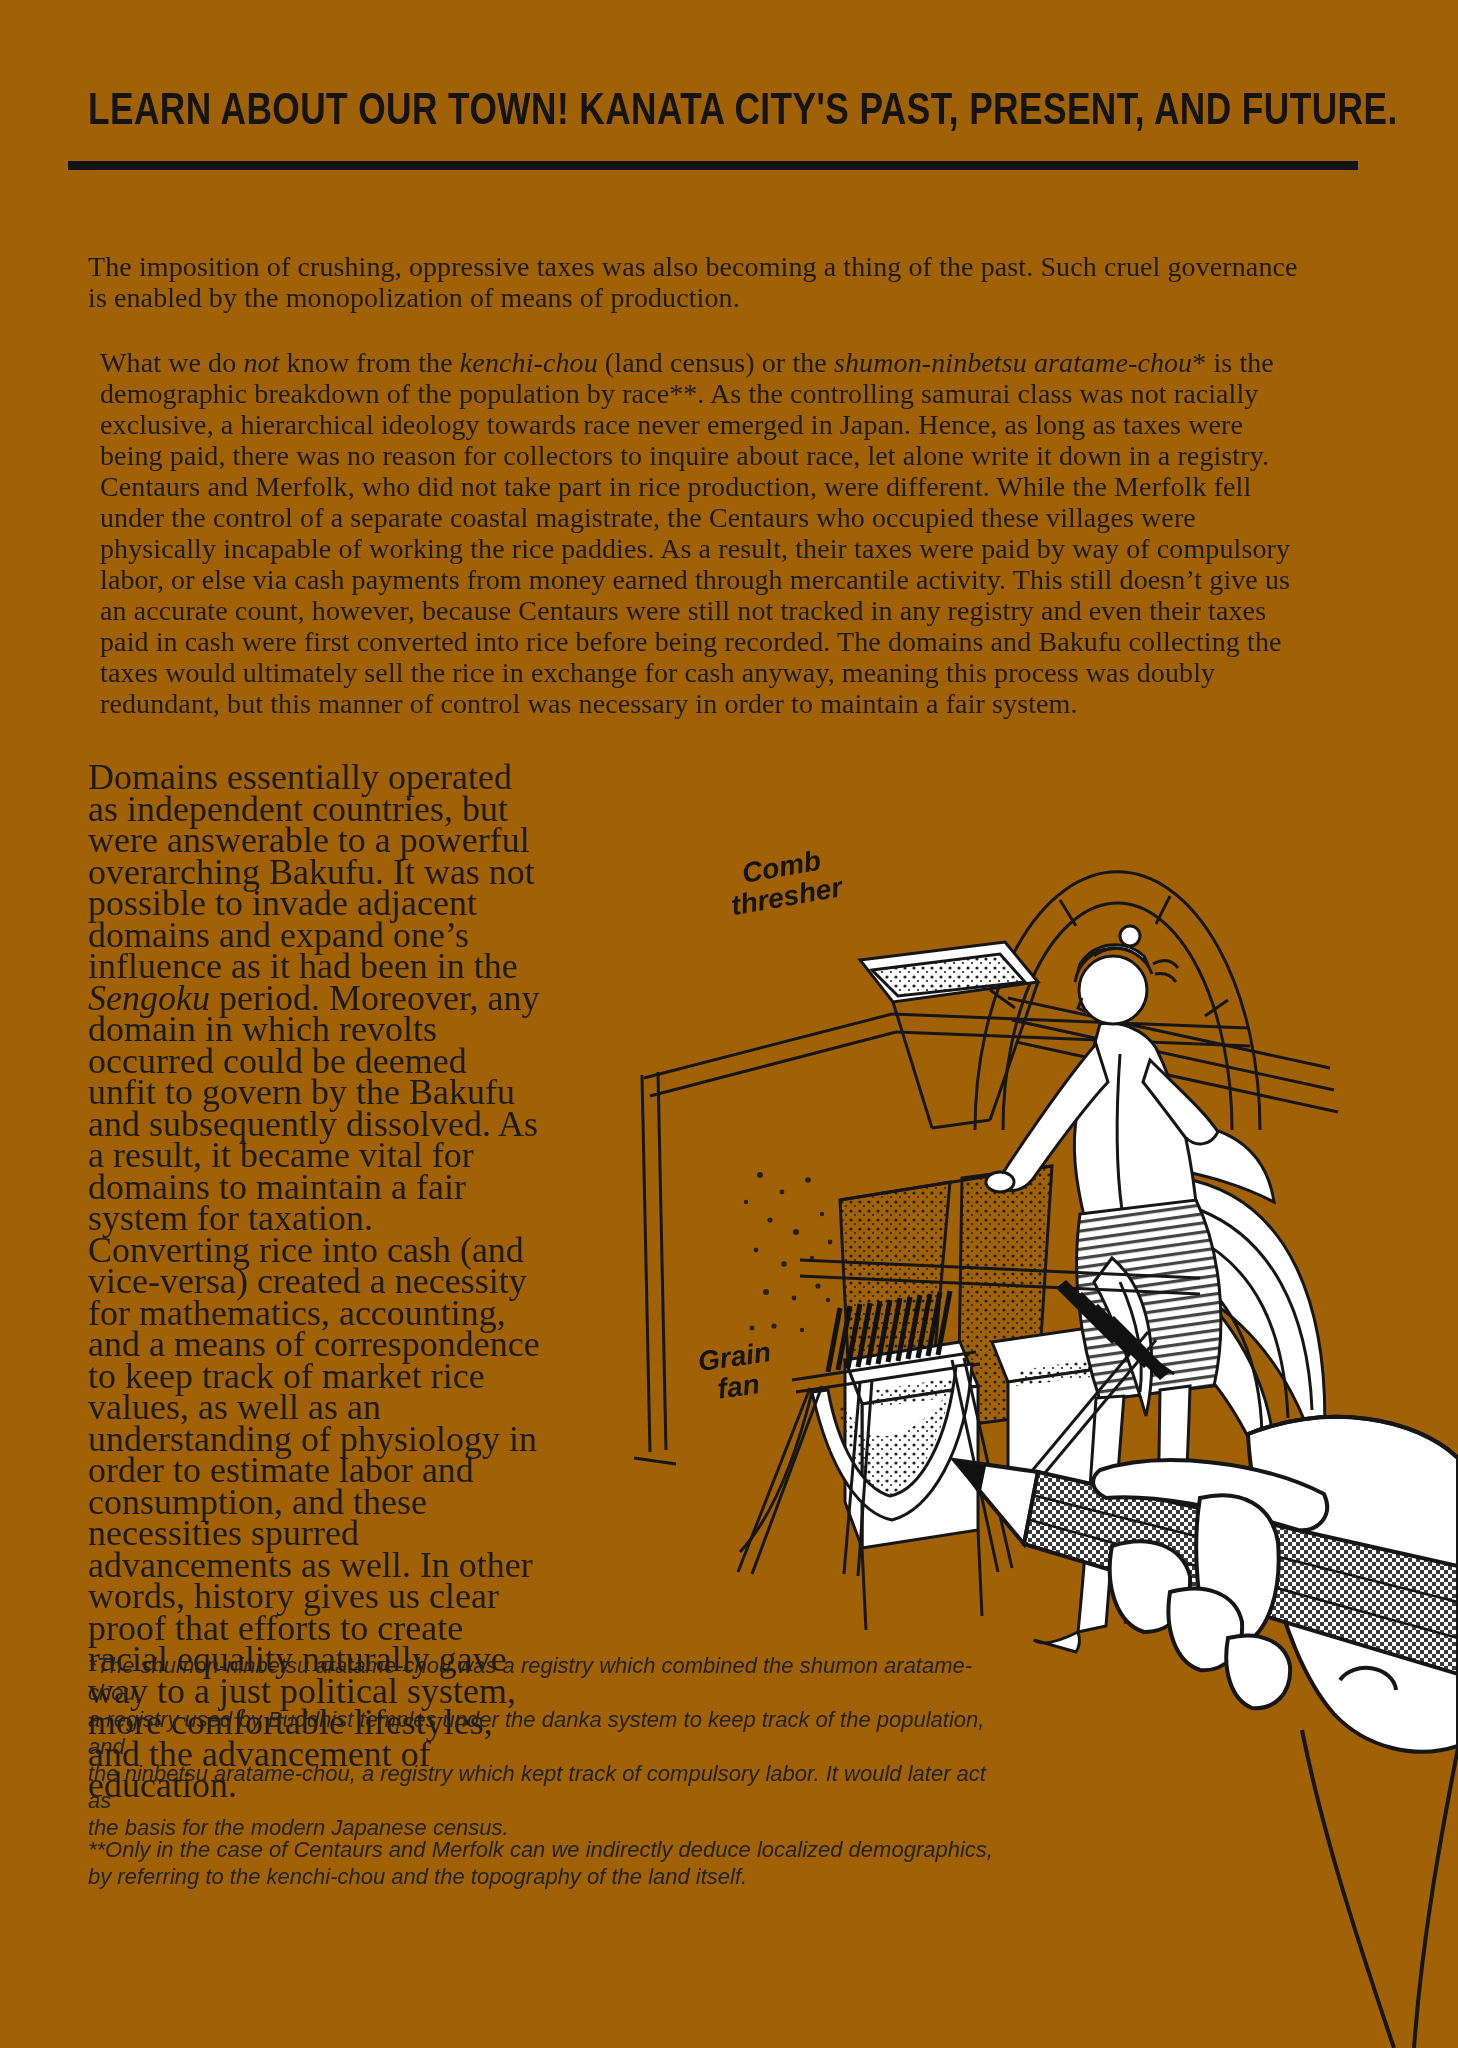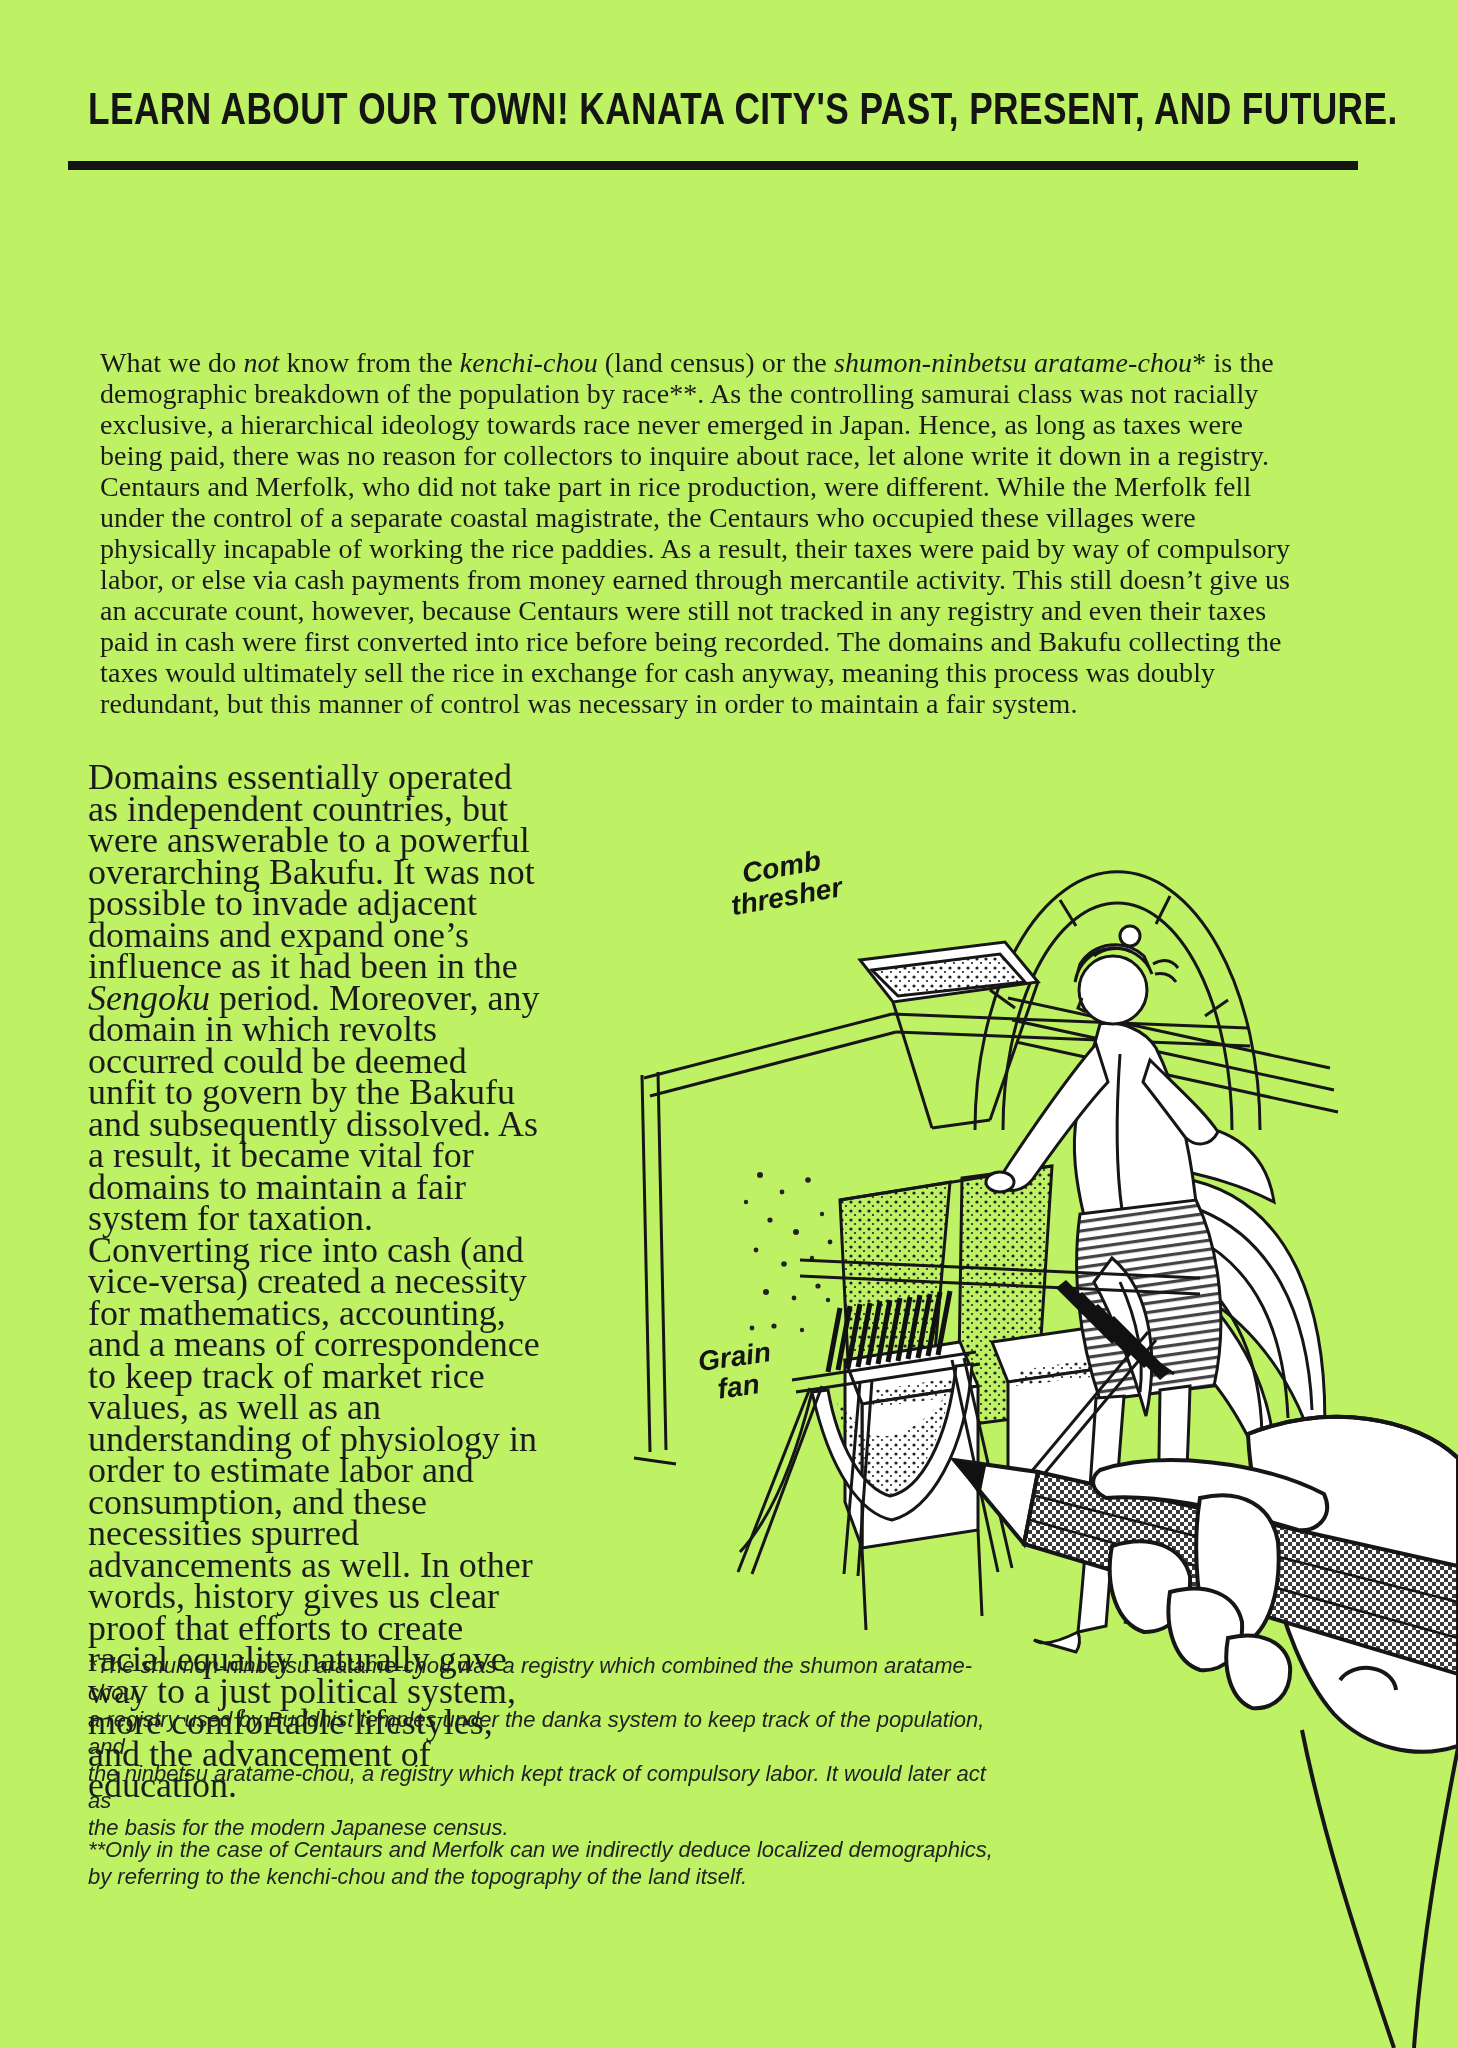--- a/index.html
+++ b/index.html
@@ -1,18 +1,18 @@
 <!DOCTYPE html>
 <html><head>
 <meta charset="utf-8">
 <style>
   html,body { margin:0; padding:0; background:#888; }
   .page {
     position:relative; width:1458px; height:2048px;
-    margin:0 auto; background:#bef264; overflow:hidden;
+    margin:0 auto; background:#a16207; overflow:hidden;
     font-family:"Liberation Serif", serif; color:#1b1b1b;
   }
   .title {
     position:absolute; left:88px; top:84px; width:1460px;
     font-family:"Liberation Sans", sans-serif; font-weight:bold;
     font-size:41px; letter-spacing:0.5px; white-space:nowrap;
     transform:scaleX(0.86) scaleY(1.08); transform-origin:left top;
     color:#141414;
   }
   .rule { position:absolute; left:68px; top:161px; width:1290px; height:9px; background:#141414; }
@@ -39,20 +39,21 @@
   .illustration { position:absolute; left:560px; top:830px; width:898px; height:1218px; }
 </style>
 </head>
 <body>
 
 <div class="page">
 
   <div class="title">LEARN ABOUT OUR TOWN! KANATA CITY'S PAST, PRESENT, AND FUTURE.</div>
   <div class="rule"></div>
 
+  <div class="bodytext para1"><span>The imposition of crushing, oppressive taxes was also becoming a thing of the past. Such cruel governance is enabled by the monopolization of means of production.</span></div>
   <div class="bodytext para2"><span>What we do </span><span class="it">not</span><span> know from the </span><span class="it">kenchi-chou</span><span> (land census) or the </span><span class="it">shumon-ninbetsu aratame-chou</span><span>* is the demographic breakdown of the population by race**. As the controlling samurai class was not racially exclusive, a hierarchical ideology towards race never emerged in Japan. Hence, as long as taxes were being paid, there was no reason for collectors to inquire about race, let alone write it down in a registry. Centaurs and Merfolk, who did not take part in rice production, were different. While the Merfolk fell under the control of a separate coastal magistrate, the Centaurs who occupied these villages were physically incapable of working the rice paddies. As a result, their taxes were paid by way of compulsory labor, or else via cash payments from money earned through mercantile activity. This still doesn’t give us an accurate count, however, because Centaurs were still not tracked in any registry and even their taxes paid in cash were first converted into rice before being recorded. The domains and Bakufu collecting the taxes would ultimately sell the rice in exchange for cash anyway, meaning this process was doubly redundant, but this manner of control was necessary in order to maintain a fair system.</span></div>
   <div class="column"><span>Domains essentially operated as independent countries, but were answerable to a powerful overarching Bakufu. It was not possible to invade adjacent domains and expand one’s influence as it had been in the </span><span class="it">Sengoku</span><span> period. Moreover, any domain in which revolts occurred could be deemed unfit to govern by the Bakufu and subsequently dissolved. As a result, it became vital for domains to maintain a fair system for taxation. Converting rice into cash (and vice-versa) created a necessity for mathematics, accounting, and a means of correspondence to keep track of market rice values, as well as an understanding of physiology in order to estimate labor and consumption, and these necessities spurred advancements as well. In other words, history gives us clear proof that efforts to create racial equality naturally gave way to a just political system, more comfortable lifestyles, and the advancement of education.</span></div>
 
   <div class="illu-label lbl-comb">Comb
 thresher</div>
   <div class="illu-label lbl-fan">Grain
 fan</div>
   <div class="illu-label lbl-hoe">Hoe</div>
 
   <svg class="illustration" viewBox="0 0 898 1218" xmlns="http://www.w3.org/2000/svg">

